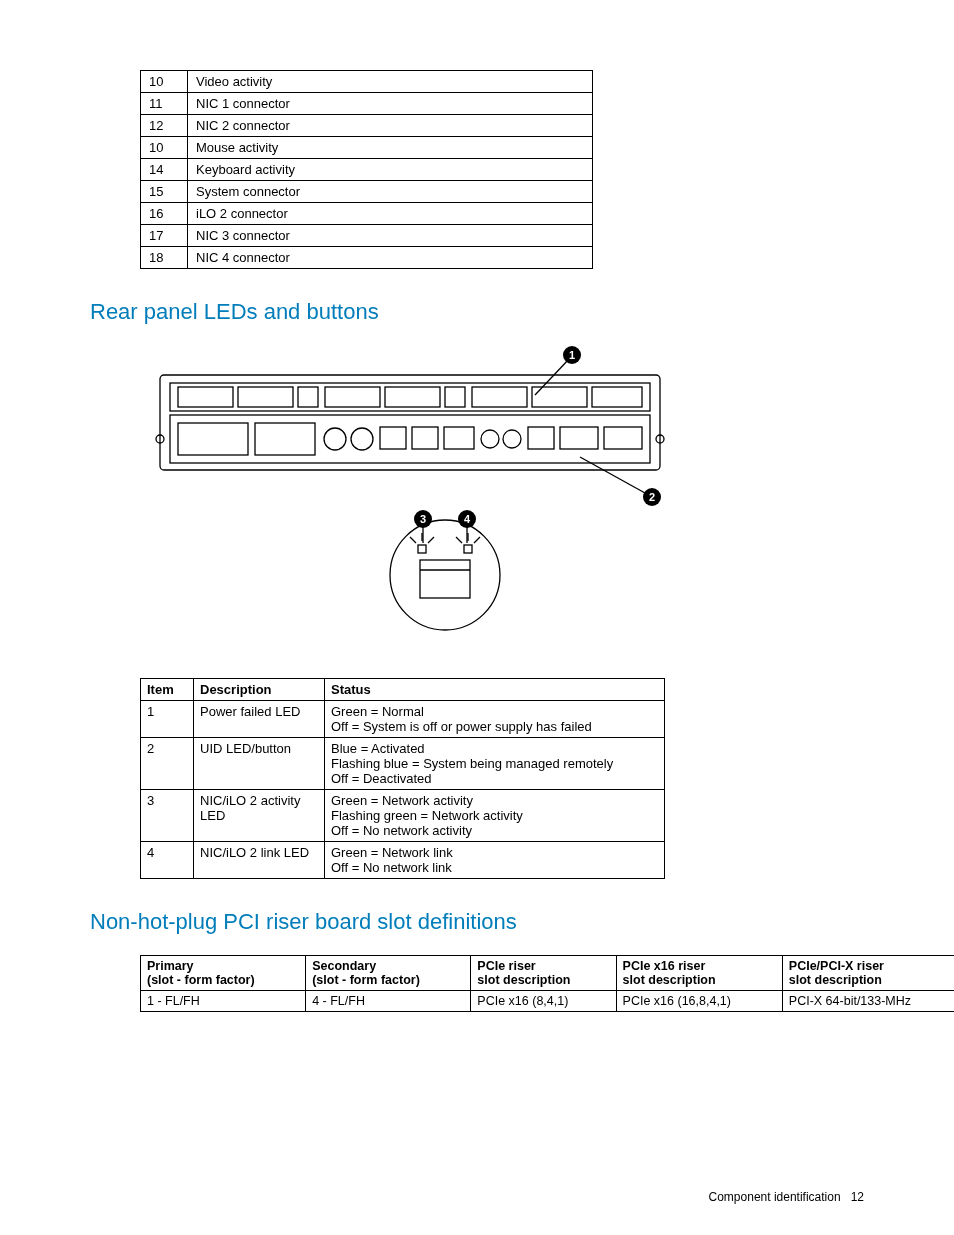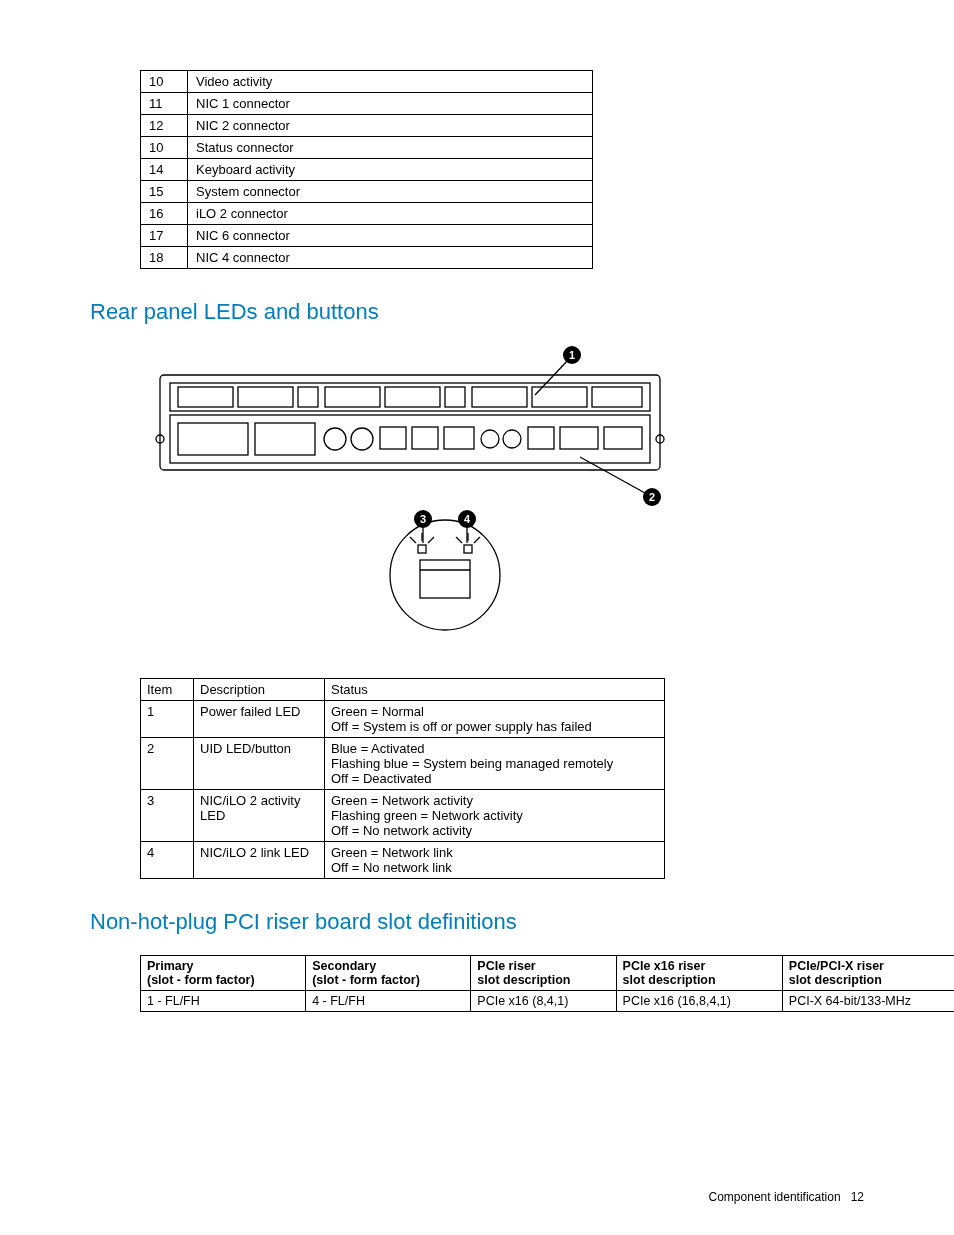--- a/index.html
+++ b/index.html
@@ -43,21 +43,21 @@
     width: 525px;
   }
   table.led th, table.led td {
     border: 1px solid #000;
     padding: 3px 6px;
     text-align: left;
     vertical-align: top;
     font-size: 13px;
   }
   table.led th {
-    font-weight: normal;
+    font-weight: bold;
   }
   table.led td.col-item { width: 40px; }
   table.led td.col-desc { width: 118px; }
   table.pci {
     width: 828px;
   }
   table.pci th, table.pci td {
     border: 1px solid #000;
     padding: 3px 6px;
     text-align: left;
@@ -93,37 +93,37 @@
         <tr>
           <td class="num">11</td>
           <td>NIC 1 connector</td>
         </tr>
         <tr>
           <td class="num">12</td>
           <td>NIC 2 connector</td>
         </tr>
         <tr>
           <td class="num">10</td>
-          <td>Status connector</td>
+          <td>Mouse activity</td>
         </tr>
         <tr>
           <td class="num">14</td>
           <td>Keyboard activity</td>
         </tr>
         <tr>
           <td class="num">15</td>
           <td>System connector</td>
         </tr>
         <tr>
           <td class="num">16</td>
           <td>iLO 2 connector</td>
         </tr>
         <tr>
           <td class="num">17</td>
-          <td>NIC 6 connector</td>
+          <td>NIC 3 connector</td>
         </tr>
         <tr>
           <td class="num">18</td>
           <td>NIC 4 connector</td>
         </tr>
       </tbody>
 </table>
 
 <h2>Rear panel LEDs and buttons</h2>
 

